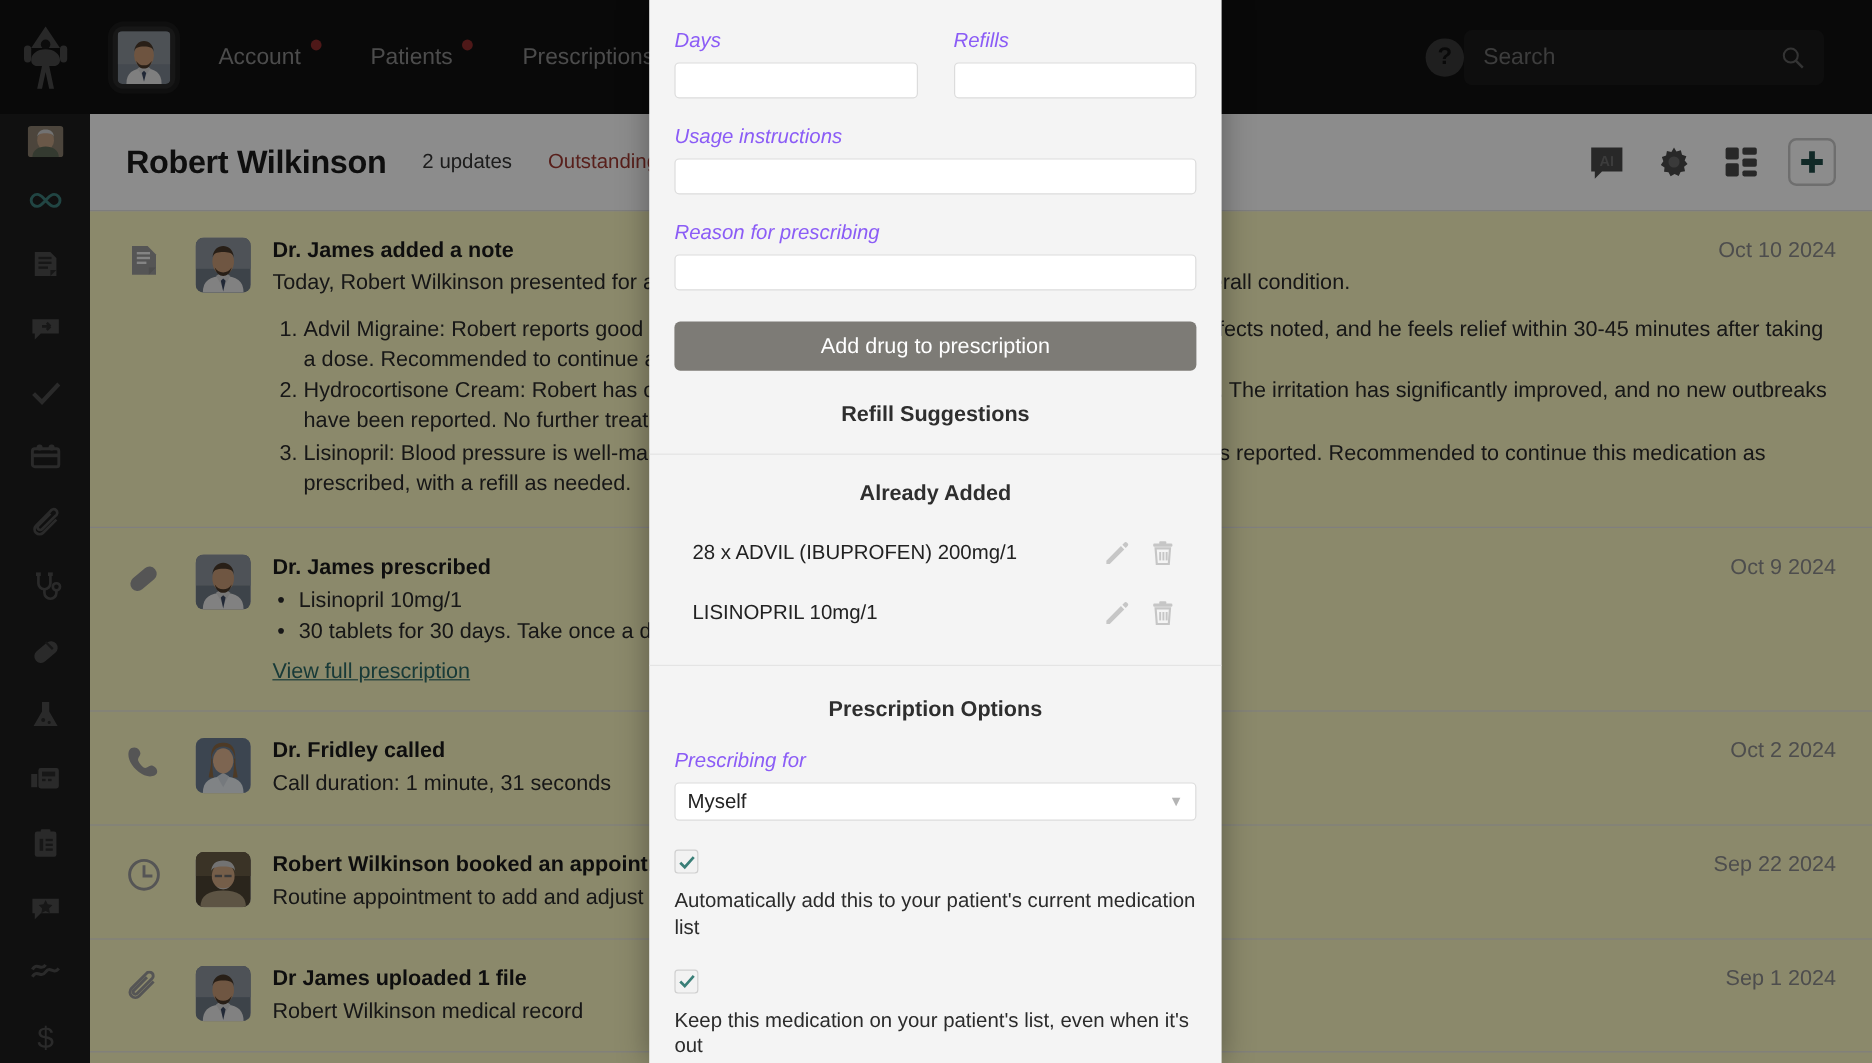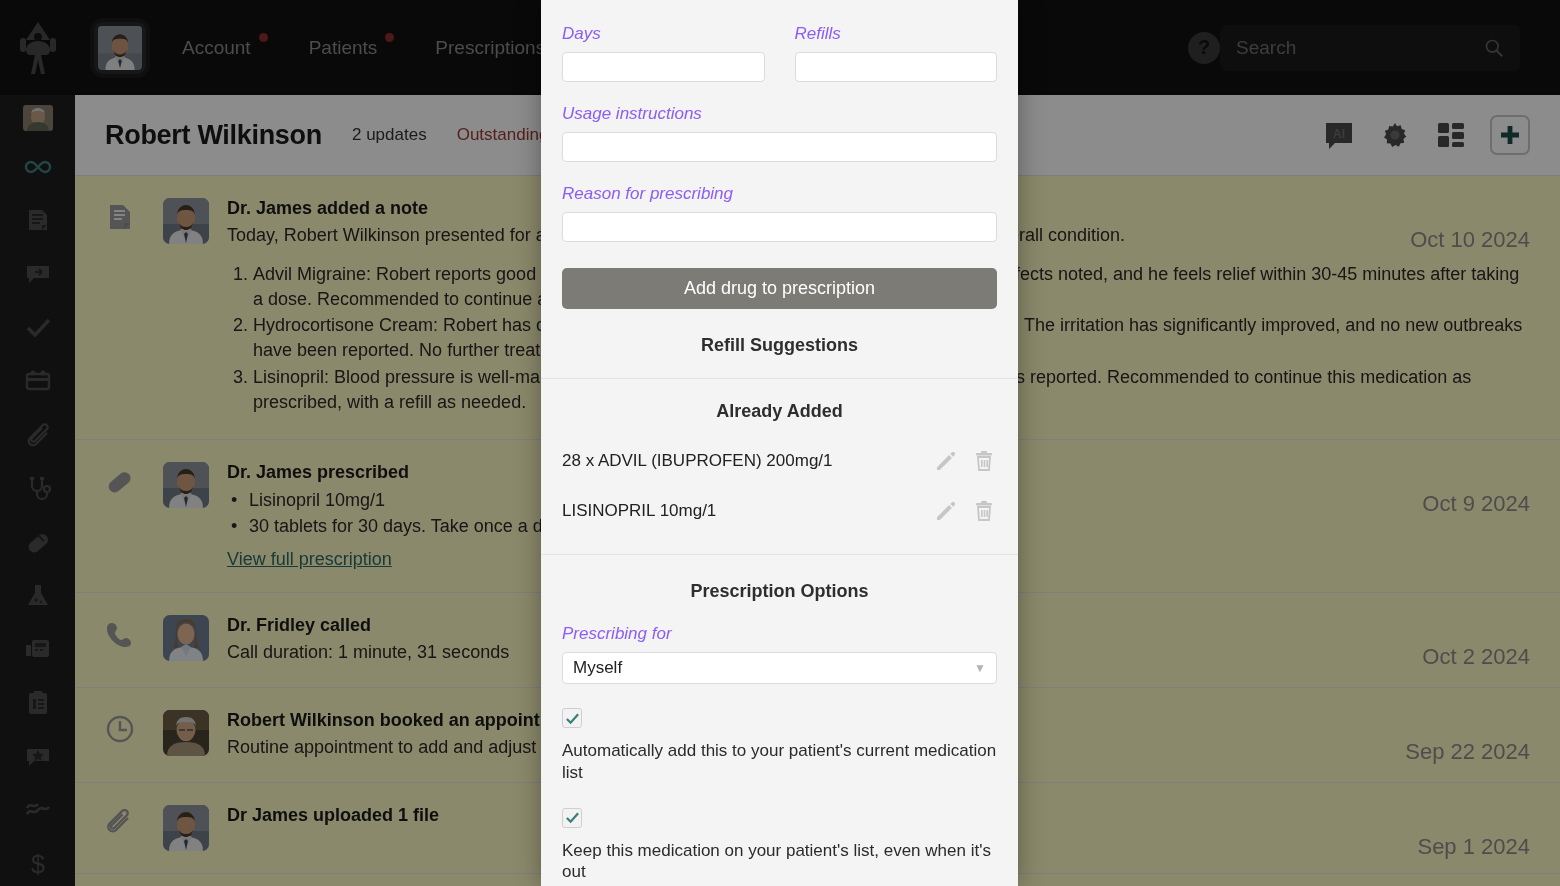--- a/index.html
+++ b/index.html
@@ -96,21 +96,21 @@
   .tl-body { flex: 1; min-width: 0; }
   .tl-title { font-size: 18px; font-weight: bold; color: #1b1b1b; margin-bottom: 4px; }
   .tl-sub { font-size: 18px; color: #2a2a2a; line-height: 1.38; }
   .tl-list { margin: 14px 0 0 26px; }
   .tl-list li { font-size: 18px; color: #2a2a2a; line-height: 1.38; margin-bottom: 2px; }
   .tl-bullets { list-style: none; margin-top: 2px; }
   .tl-bullets li { font-size: 18px; color: #2a2a2a; line-height: 1.45; padding-left: 22px; position: relative; }
   .tl-bullets li:before { content: "\2022"; position: absolute; left: 4px; color: #2a2a2a; }
   .tl-link { font-size: 18px; color: #2d6b66; margin-top: 10px; display: inline-block; }
   .tl-date {
-    position: absolute; right: 30px; top: 22px; font-size: 22px; color: #8d8d8d; white-space: nowrap; margin-top: 29px;
+    position: absolute; right: 30px; top: 22px; font-size: 18px; color: #8d8d8d; white-space: nowrap;
   }
 
   
   .face-img { position: absolute; inset: 0; }
 
   
   .dim { position: absolute; inset: 0; background: rgba(0,0,0,0.45); }
 
   
   .modal {
@@ -135,21 +135,21 @@
   .m-section-title {
     text-align: center; font-size: 18px; font-weight: bold; color: #2e2e2e;
     padding: 26px 0 22px 0;
   }
   .m-divider { border-top: 1px solid #e4e4e4; }
   .m-sub-title {
     text-align: center; font-size: 18px; font-weight: bold; color: #2e2e2e;
     padding: 22px 0 14px 0;
   }
   .drug-row {
-    display: flex; align-items: center; padding: 12px 21px; gap: 12px;
+    display: flex; align-items: center; padding: 12px 36px; gap: 12px;
   }
   .drug-name { flex: 1; font-size: 17px; color: #222; }
   .ico-btn { width: 26px; height: 26px; display: flex; align-items: center; justify-content: center; cursor: pointer; }
   .ico-btn svg { width: 24px; height: 24px; fill: #c6c6c6; }
   .m-opts { padding: 4px 21px 20px 21px; }
   .m-select {
     width: 100%; height: 32px; background: #fff; border: 1px solid #dcdcdc; border-radius: 4px;
     display: flex; align-items: center; padding: 0 10px; font-size: 17px; color: #222;
   }
   .m-select .caret { margin-left: auto; color: #b4b4b4; font-size: 12px; }
@@ -495,20 +495,21 @@
               <path d="M6 46c0-10 6-14 17-14s17 4 17 14z" fill="#ececec"></path>
               <path d="M17 32l6 10 6-10-6-4z" fill="#dadada"></path>
               <path d="M21 36l2 9 2-9-2-2z" fill="#3d4a63"></path>
               <ellipse cx="23" cy="20" rx="9" ry="11" fill="#cb9d78"></ellipse>
               <path d="M14 18c0-7 4-11 9-11s9 4 9 11c0-5-4-6-9-6s-9 1-9 6z" fill="#4a392a"></path>
               <path d="M16 25c1 5 4 7 7 7s6-2 7-7c-2 3-4 4-7 4s-5-1-7-4z" fill="#4a392a"></path>
             </svg>
           </div>
           <div class="tl-body">
             <div class="tl-title">Dr James uploaded 1 file</div>
+            <div class="tl-sub">Robert Wilkinson medical record</div>
           </div>
           <div class="tl-date">Sep 1 2024</div>
         </div>
 
       </div>
     </div>
   </div>
 
   <div class="dim"></div>
 

